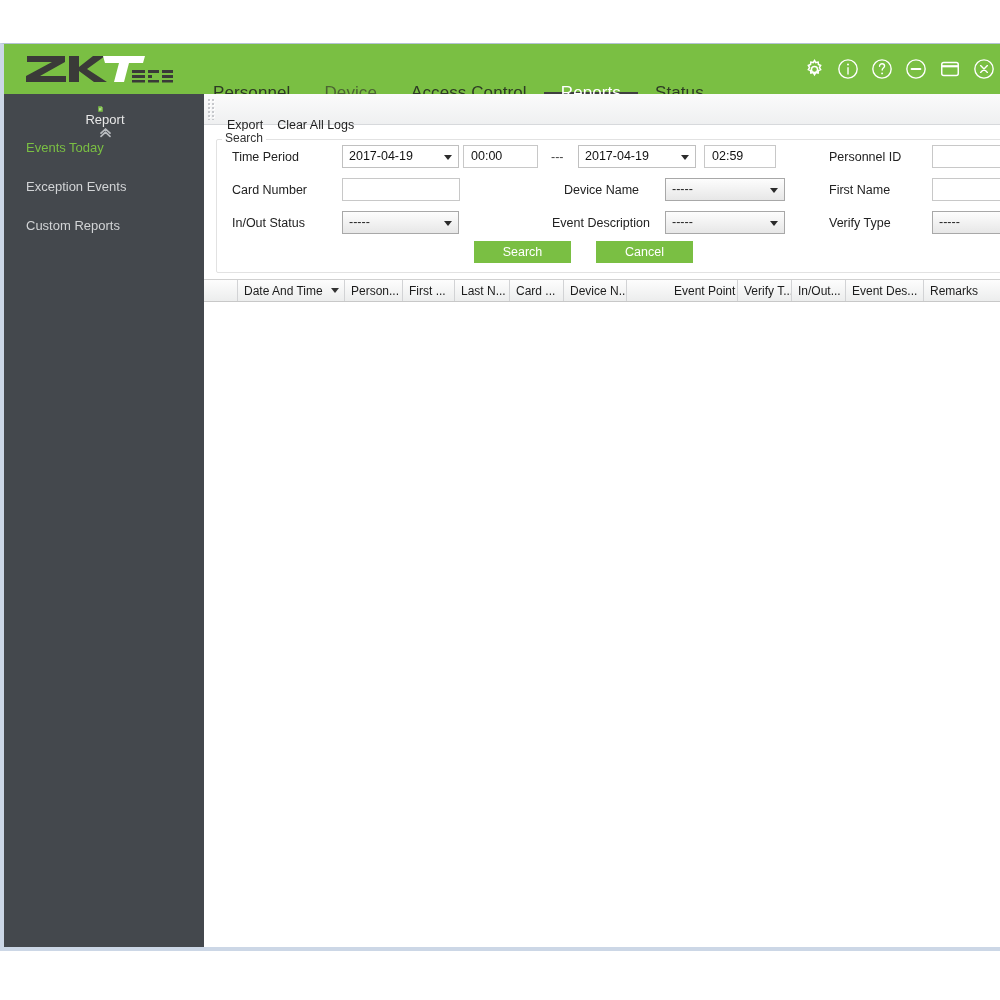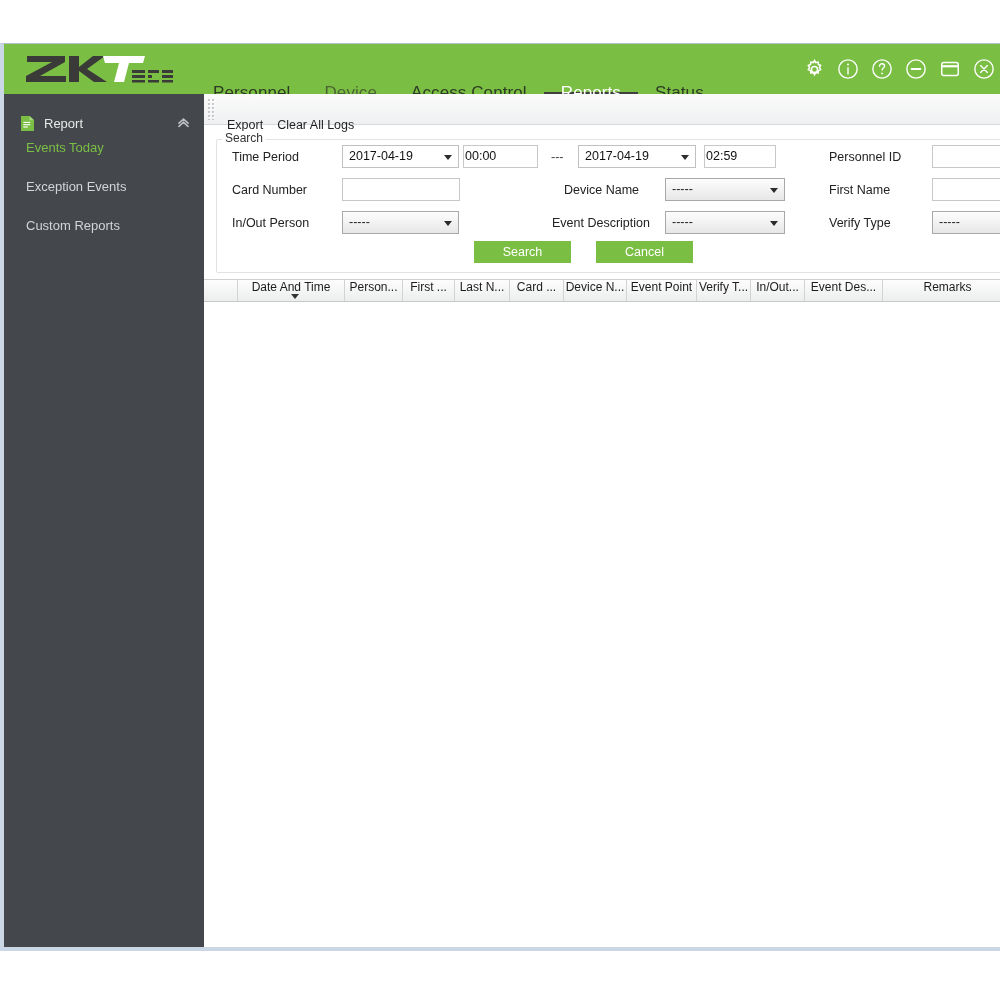--- a/index.html
+++ b/index.html
@@ -92,20 +92,21 @@
     flex: 0 0 200px;
     position: relative;
     padding-top: 12px;
   }
   #sidebar-header {
     display: flex;
     align-items: center;
     height: 34px;
     padding: 0 14px 0 16px;
     cursor: pointer;
+    flex-direction: column;
   }
   #sidebar-header .doc-icon { margin-right: 9px; display:block; }
   #sidebar-title {
     color: #e8e8e8;
     font-size: 13px;
     flex: 1;
   }
   #collapse-chevron {
     color: #b9bcc0;
     font-size: 13px;
@@ -204,21 +205,21 @@
     white-space: nowrap;
   }
   .finput {
     position: absolute;
     top: 2px;
     height: 23px;
     border: 1px solid #c8c8c8;
     background: #ffffff;
     font-size: 12.5px;
     color: #111;
-    padding: 0 1px;
+    padding: 0 7px;
     line-height: 21px;
     font-family: "Liberation Sans", sans-serif;
   }
   .fselect {
     position: absolute;
     top: 2px;
     height: 23px;
     border: 1px solid #a8a8a8;
     background: linear-gradient(#fdfdfd, #e7e7e7);
     font-size: 12.5px;
@@ -301,21 +302,20 @@
   }
   .gh-cell {
     border-right: 1px solid #d2d3d5;
     display: flex;
     align-items: center;
     padding: 0 6px;
     white-space: nowrap;
     overflow: hidden;
     cursor: pointer;
     position: relative;
-    flex-direction: column;
   }
   .gh-cell.corner { width: 34px; flex: 0 0 34px; padding: 0; }
   .sort-arrow {
     margin-left: 8px;
     width: 0; height: 0;
     border-left: 4px solid transparent;
     border-right: 4px solid transparent;
     border-top: 5px solid #333;
   }
   #grid-body { flex: 1; background: #ffffff; }
@@ -513,21 +513,21 @@
                 <span>-----</span>
                 <span class="arrow"></span>
               </div>
               <span class="flabel" style="left:617px;text-align:right;">First Name</span>
               <div class="finput" style="left:720px; width:130px;">
                 <span></span>
               </div>
             </div>
 
             <div class="frow">
-              <span class="flabel" style="left:20px;">In/Out Person</span>
+              <span class="flabel" style="left:20px;">In/Out Status</span>
               <div class="fselect" style="left:130px; width:117px;">
                 <span>-----</span>
                 <span class="arrow"></span>
               </div>
               <span class="flabel" style="left:340px;">Event Description</span>
               <div class="fselect" style="left:453px; width:120px;">
                 <span>-----</span>
                 <span class="arrow"></span>
               </div>
               <span class="flabel" style="left:617px;">Verify Type</span>
@@ -559,21 +559,21 @@
               </div>
             <div class="gh-cell" style="width:55px;flex:0 0 55px;">
                 <span>Last N...</span>
               </div>
             <div class="gh-cell" style="width:54px;flex:0 0 54px;">
                 <span>Card ...</span>
               </div>
             <div class="gh-cell" style="width:63px;flex:0 0 63px;">
                 <span>Device N...</span>
               </div>
-            <div class="gh-cell" style="width:70px;flex:0 0 70px;">
+            <div class="gh-cell" style="width:70px;flex:0 0 70px;margin-left:41px;">
                 <span>Event Point</span>
               </div>
             <div class="gh-cell" style="width:54px;flex:0 0 54px;">
                 <span>Verify T...</span>
               </div>
             <div class="gh-cell" style="width:54px;flex:0 0 54px;">
                 <span>In/Out...</span>
               </div>
             <div class="gh-cell" style="width:78px;flex:0 0 78px;">
                 <span>Event Des...</span>

